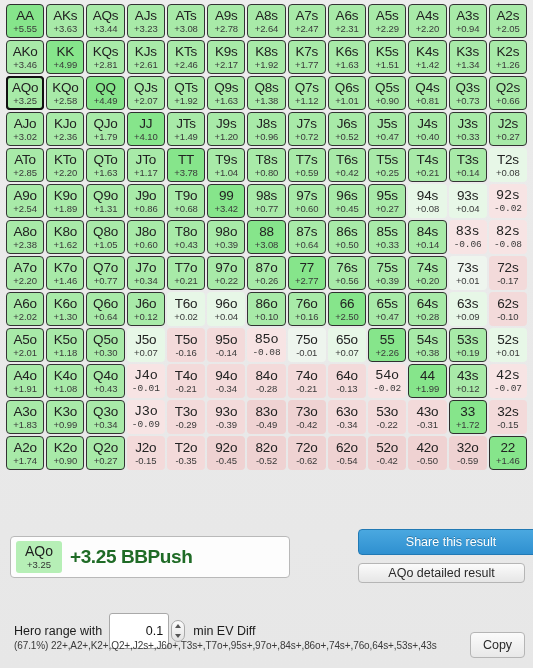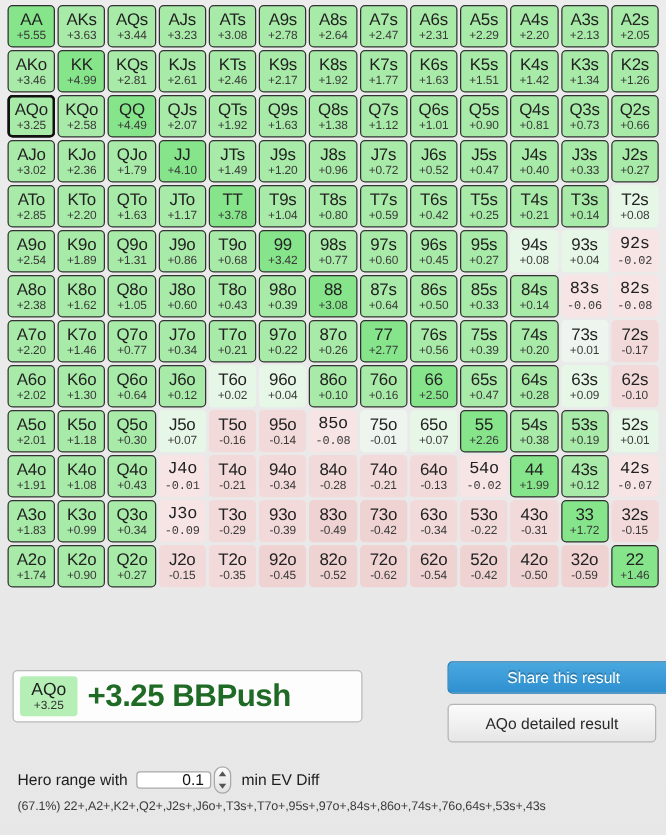--- a/index.html
+++ b/index.html
@@ -76,21 +76,21 @@
     border-radius:3px;
     display:flex;flex-direction:column;
     align-items:center;justify-content:center;
     line-height:1;
     flex:none;
   }
   .result-chip .hand{font-size:14px;color:#1e1e1e;}
   .result-chip .ev{font-size:9.5px;color:#333;margin-top:2px;}
   .result-text{
     margin-left:8px;
-    font-size:25px;
+    font-size:19px;
     font-weight:bold;
     color:#1f6b26;
     letter-spacing:-0.4px;
     white-space:nowrap;
   }
 
   
   .btn-share{
     position:absolute;left:358px;top:529px;
     width:186px;height:26px;
@@ -98,39 +98,39 @@
     border:1px solid #2179b4;
     border-radius:4px;
     color:#fff;font-size:12.5px;
     display:flex;align-items:center;justify-content:center;
     box-sizing:border-box;
     cursor:pointer;
     text-shadow:0 -1px 0 rgba(0,0,0,.25);
   }
   .btn-detail{
     position:absolute;left:358px;top:563px;
-    width:167px;height:31px;
+    width:167px;height:20px;
     background:linear-gradient(#fbfbfb,#e6e6e6);
     border:1px solid #b5b5b5;
     border-radius:4px;
     color:#2a2a2a;font-size:12.5px;
     display:flex;align-items:center;justify-content:center;
     box-sizing:border-box;
     cursor:pointer;
   }
 
   
   .hero-row{
     position:absolute;left:14px;top:613px;
     display:flex;align-items:center;
     font-size:12.5px;color:#1c1c1c;
   }
   .hero-label{margin-right:7px;}
   .spin-input{
-    width:60px;height:14px;
+    width:60px;height:36px;
     background:#fff;
     border:1px solid #a9a9a9;
     border-radius:3px;
     text-align:right;
     padding:0 5px;
     box-sizing:border-box;
     font-size:12.5px;
     font-family:"Liberation Sans","DejaVu Sans",sans-serif;
     color:#111;
   }
@@ -221,21 +221,21 @@
         <div class="cell t-strong">
           <span class="hand">A5s</span>
           <span class="ev">+2.29</span>
         </div>
         <div class="cell t-strong">
           <span class="hand">A4s</span>
           <span class="ev">+2.20</span>
         </div>
         <div class="cell t-strong">
           <span class="hand">A3s</span>
-          <span class="ev">+2.13</span>
+          <span class="ev">+0.94</span>
         </div>
         <div class="cell t-strong">
           <span class="hand">A2s</span>
           <span class="ev">+2.05</span>
         </div>
         <div class="cell t-strong">
           <span class="hand">AKo</span>
           <span class="ev">+3.46</span>
         </div>
         <div class="cell t-pair">
@@ -876,14 +876,15 @@
     <span class="hero-label">Hero range with</span>
     <input class="spin-input" type="text" value="0.1" style="">
     <span class="spinner">
       <span class="ar up"></span>
       <span class="ar dn"></span>
     </span>
     <span class="hero-suffix">min EV Diff</span>
   </div>
 
   <div class="range-string">(67.1%) 22+,A2+,K2+,Q2+,J2s+,J6o+,T3s+,T7o+,95s+,97o+,84s+,86o+,74s+,76o,64s+,53s+,43s</div>
+  <div class="btn-copy">Copy</div>
 
 </div>
 
 </body></html>

